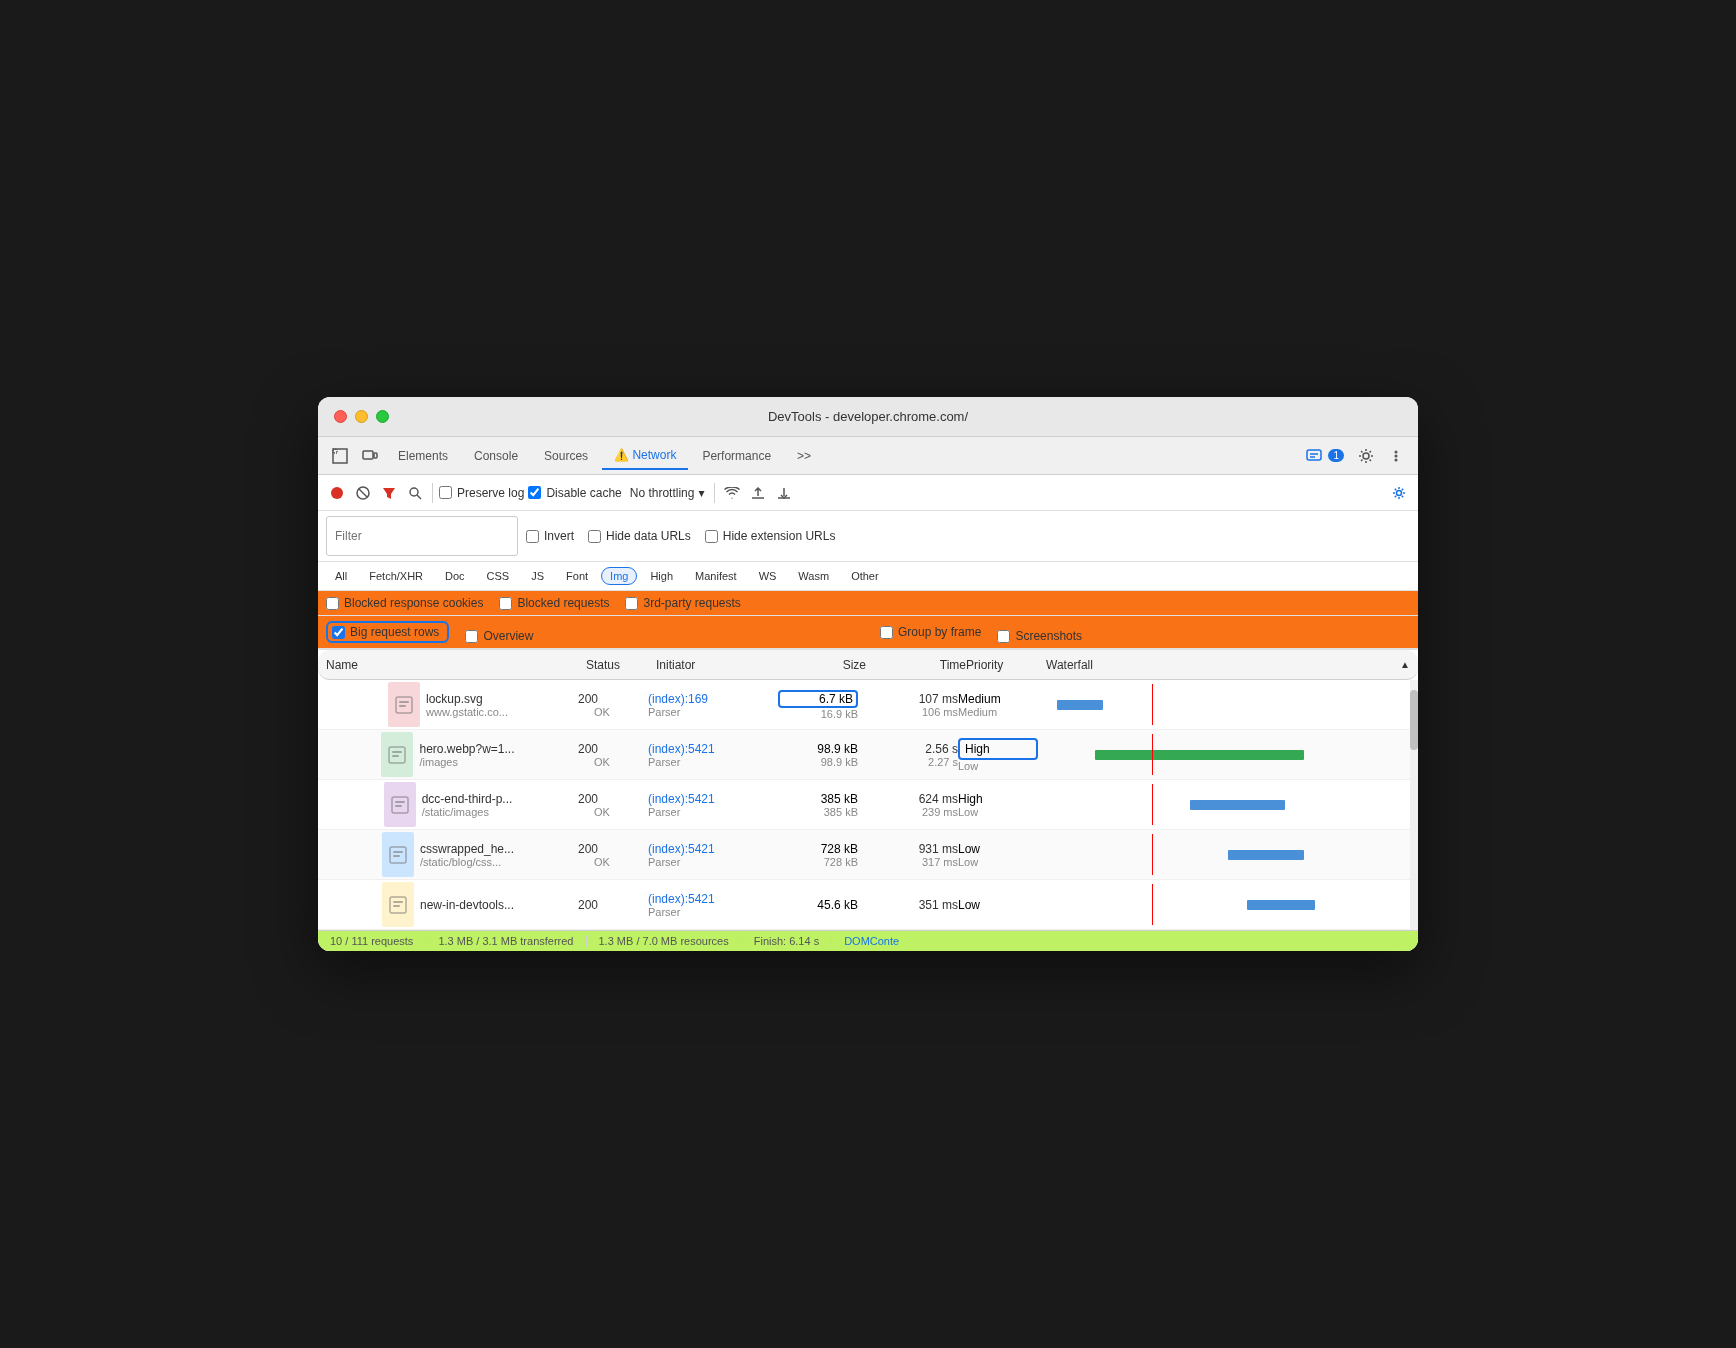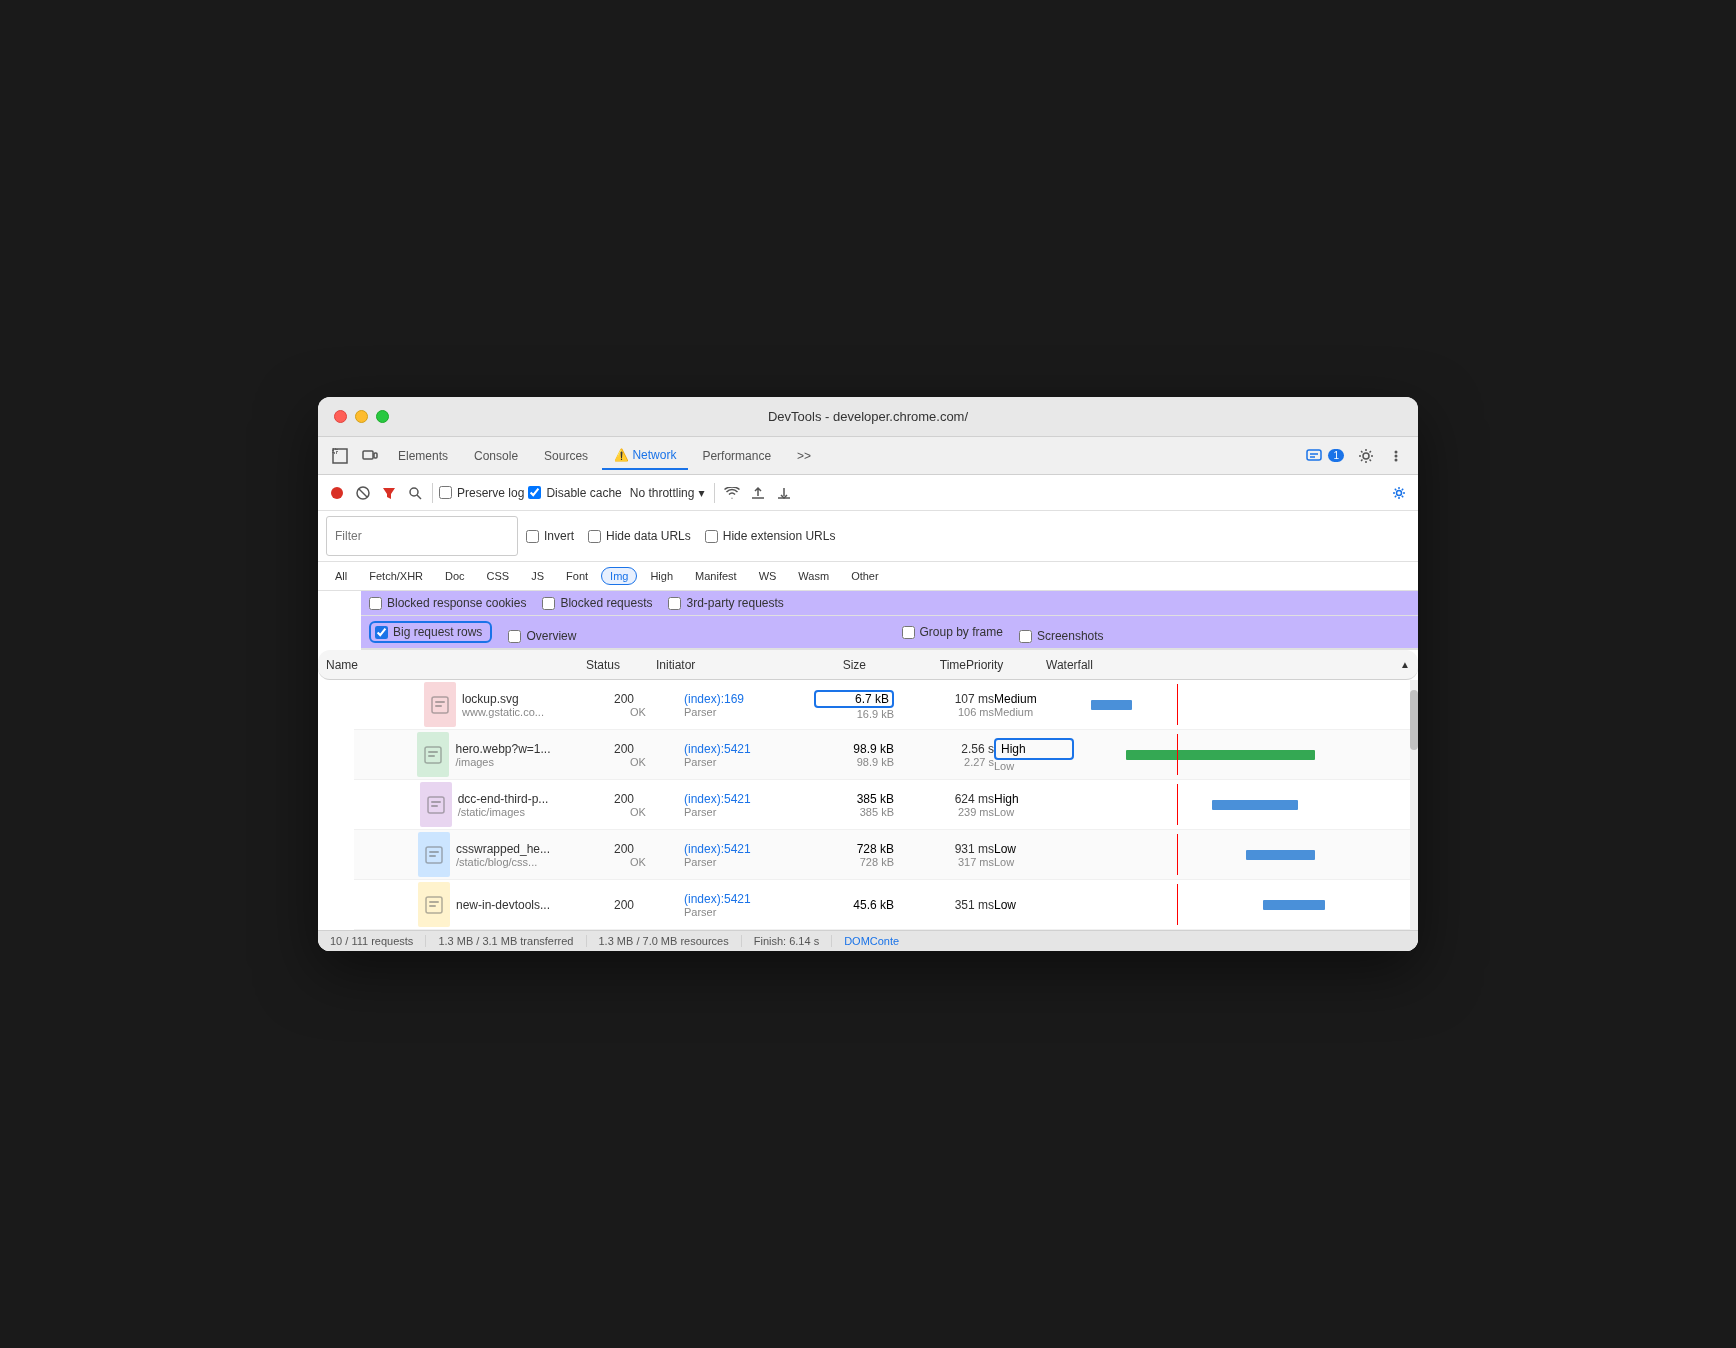--- a/index.html
+++ b/index.html
@@ -191,24 +191,23 @@
     .type-btn.active {
       background: #e8f0fe;
       border-color: #1a73e8;
       color: #1a73e8;
     }
     .options-bar {
       display: flex;
       align-items: center;
       padding: 5px 8px;
       border-bottom: 1px solid #e0e0e0;
-      background: #c4b5fd;
+      background: #f97316;
       gap: 24px;
       flex-wrap: wrap;
-      margin-left: 43px;
     }
     .options-left {
       display: flex;
       gap: 16px;
       flex: 1;
     }
     .options-right {
       display: flex;
       gap: 16px;
       flex: 1;
@@ -241,21 +240,20 @@
     .col-status { flex: 0 0 70px; }
     .col-initiator { flex: 0 0 130px; }
     .col-size { flex: 0 0 100px; text-align: right; padding-right: 20px; }
     .col-time { flex: 0 0 80px; text-align: right; }
     .col-priority { flex: 0 0 80px; }
     .col-waterfall { flex: 1; display: flex; align-items: center; justify-content: space-between; }
     .table-body {
       overflow-y: auto;
       max-height: 360px;
       background: #fff;
-      padding-left: 36px;
     }
     .table-row {
       display: flex;
       align-items: stretch;
       border-bottom: 1px solid #f0f0f0;
       cursor: pointer;
       min-height: 50px;
     }
     .table-row:nth-child(even) { background: #fafafa; }
     .row-cell {
@@ -329,21 +327,21 @@
       position: absolute;
       width: 1px;
       height: 100%;
       background: red;
       top: 0;
       z-index: 2;
     }
     .status-bar {
       display: flex;
       align-items: center;
-      background: #e5e5e5;
+      background: #bef264;
       border-top: 1px solid #d0d0d0;
       padding: 4px 12px;
       font-size: 11px;
       color: #555;
       gap: 0;
     }
     .status-segment {
       padding: 0 12px;
       border-right: 1px solid #d0d0d0;
     }

